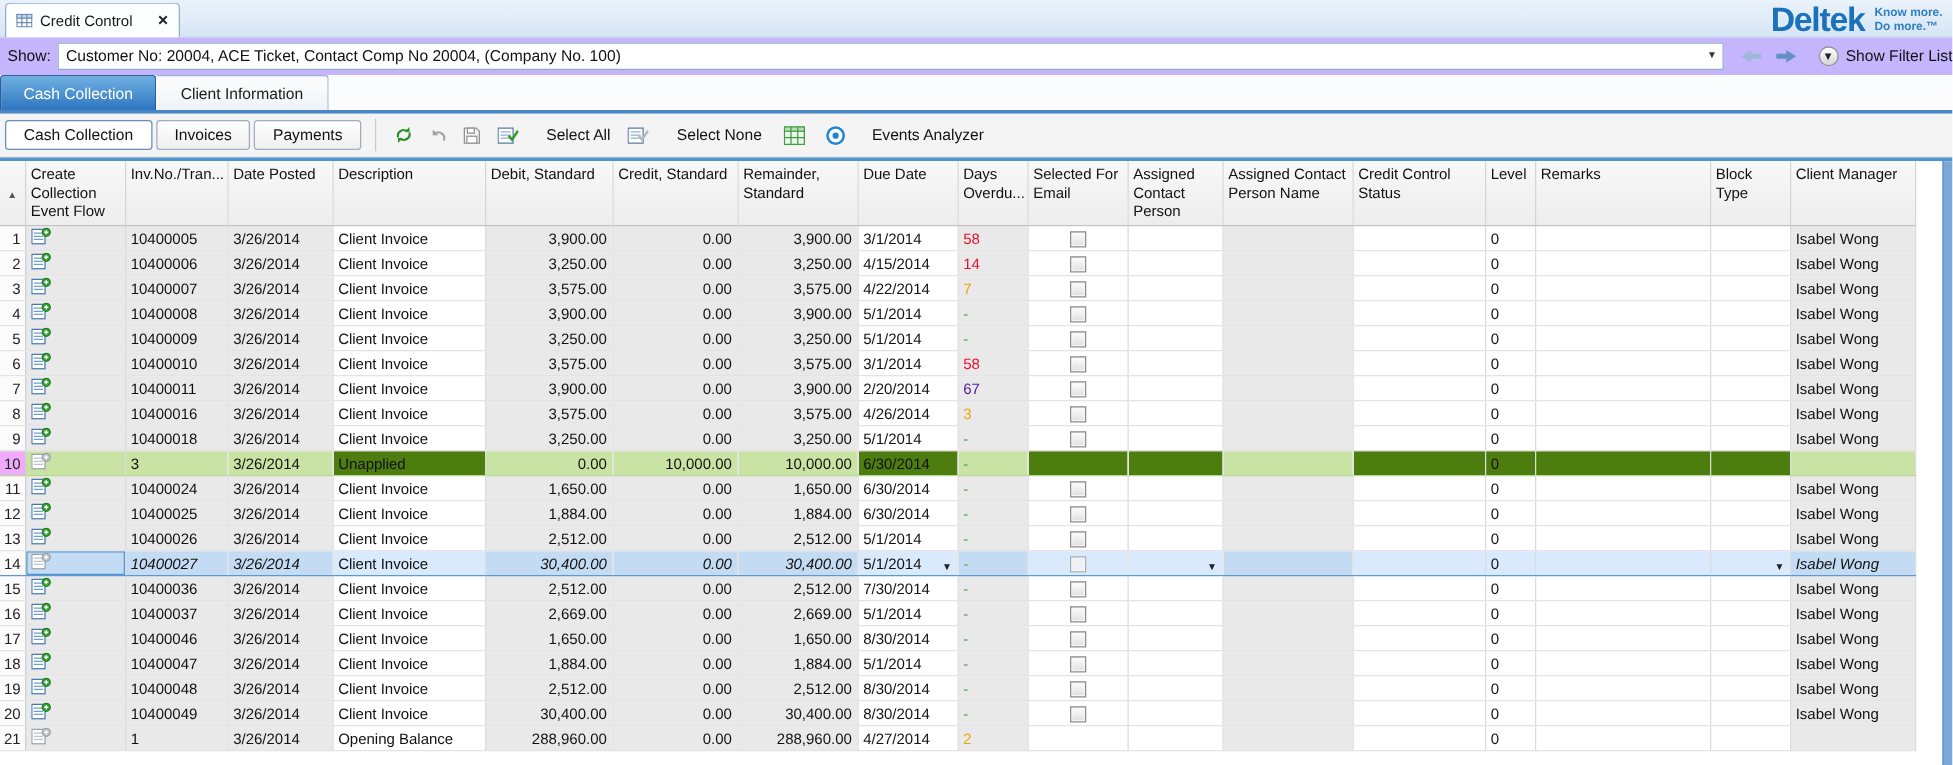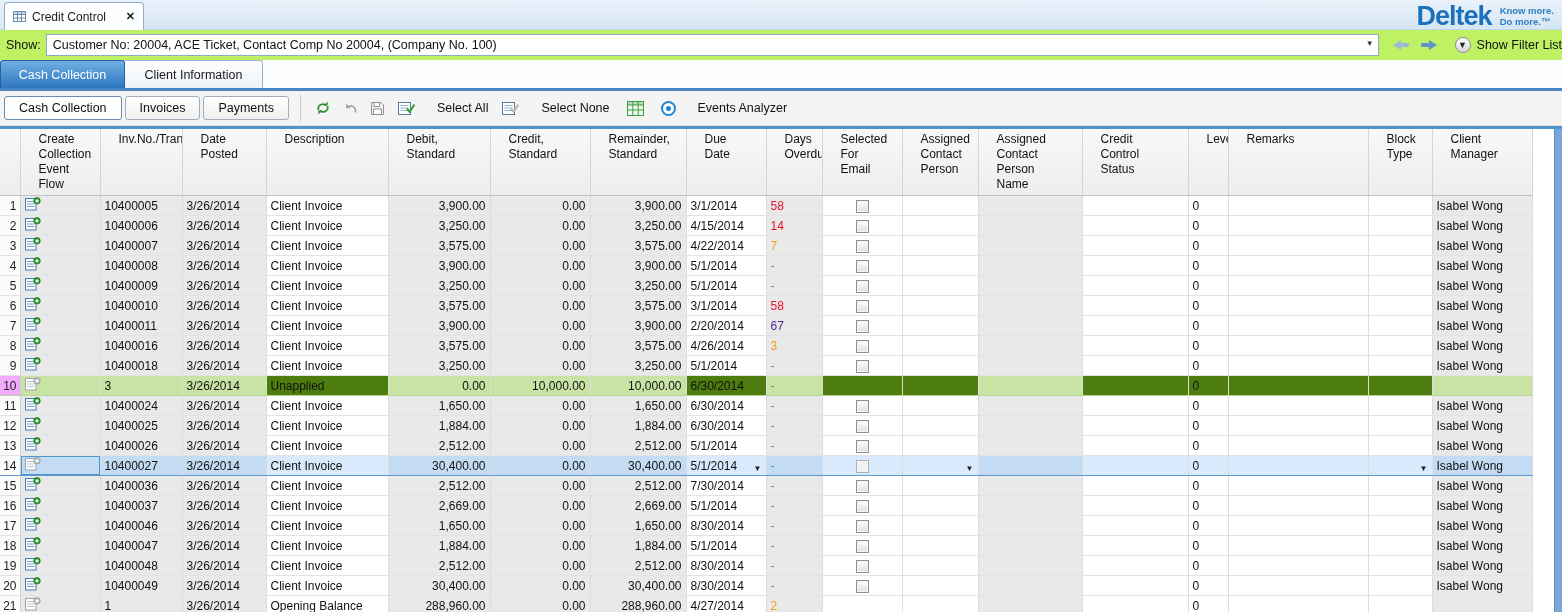--- a/index.html
+++ b/index.html
@@ -13,21 +13,21 @@
   .doctab { position:absolute; left:4px; top:2px; width:140px; height:28px;
             background:#fdfeff; border:1px solid #93aecb; border-bottom:none;
             border-radius:4px 4px 0 0; display:flex; align-items:center; padding:0 8px; gap:6px; }
   .doctab .lbl { font-size:12px; color:#1a1a1a; white-space:nowrap; }
   .doctab .close { margin-left:auto; font-size:11px; font-weight:bold; color:#222; cursor:default; }
   .logo { position:absolute; right:8px; top:1px; display:flex; align-items:center; gap:8px; }
   .logo .word { font-size:27px; font-weight:bold; color:#1b72ba; letter-spacing:-1px; }
   .logo .tag { font-size:9.5px; color:#2f7fc1; line-height:1.15; font-weight:bold; }
 
   
-  .showrow { position:absolute; left:0; top:30px; width:1562px; height:30px; background:#bef264;
+  .showrow { position:absolute; left:0; top:30px; width:1562px; height:30px; background:#c4b5fd;
              display:flex; align-items:center; }
   .showrow .showlbl { margin-left:6px; margin-right:5px; font-size:12.5px; }
   .combo { position:relative; width:1350px; height:22px; background:#fff; border:1px solid #92aac4;
            display:flex; align-items:center; padding:0 22px 0 6px; }
   .combo .val { font-size:12.5px; white-space:nowrap; overflow:hidden; }
   .combo .dd { position:absolute; right:4px; top:4px; font-size:8px; color:#333; }
   .navarrows { display:flex; align-items:center; gap:10px; margin-left:14px; }
   .arrow { position:relative; width:17px; height:11px; display:inline-block; }
   .arrow .bar { position:absolute; top:3.5px; width:9px; height:4px; border-radius:1px; }
   .arrow .tri { position:absolute; top:0; width:0; height:0; border-top:5.5px solid transparent; border-bottom:5.5px solid transparent; }
@@ -61,33 +61,33 @@
   .tbtn { display:flex; align-items:center; gap:22px; padding:0 7px; height:24px; font-size:12.5px; white-space:nowrap; }
   .ev-icon { width:15px; height:15px; border-radius:50%; border:2.5px solid #1f86d6; background:#fff;
              display:flex; align-items:center; justify-content:center; }
   .ev-icon i { width:5px; height:5px; border-radius:50%; background:#1f86d6; }
 
   
   .gridline { position:absolute; left:0; top:126px; width:1562px; height:3px; background:#4f94cd; }
   .gridwrap { position:absolute; left:0; top:129px; width:1553px; height:483px; background:#fff; overflow:hidden; }
   table { border-collapse:collapse; table-layout:fixed; width:1532px; }
   th { height:50px; vertical-align:top; text-align:left; font-weight:normal; font-size:12px;
-       padding:3px 18px; background:linear-gradient(#f8f8f8,#ededed);
+       padding:3px 4px; background:linear-gradient(#f8f8f8,#ededed);
        border-right:1px solid #d5d5d5; border-bottom:1px solid #c4c4c4; line-height:1.25; overflow:hidden; white-space:normal; }
   td { height:20px; font-size:12px; padding:0 4px; border-right:1px solid #dcdcdc; border-bottom:1px solid #e3e3e3;
        white-space:nowrap; overflow:hidden; background:#fff; }
   td.shaded { background:#e9e9e9; }
   td.num { background:#fbfbfb; text-align:right; color:#222; border-right:1px solid #cfcfcf; padding:0 3px; }
   td.r { text-align:right; }
   td.c { text-align:center; }
   tr.unapplied td { background:#4d7c0f; border-bottom-color:#b9d597; }
   tr.unapplied td.shaded { background:#c8e3a3; }
   tr.unapplied td.num { background:#f0abfc; }
   tr.selected td { background:#d8eafb; border-top:1px solid #5f97d3; border-bottom:1px solid #5f97d3; }
-  tr.selected td.shaded { background:#c3dcf3; }
+  tr.selected td.shaded { background:#c3dcf3;font-style:italic; }
   tr.selected td.num { background:#fbfbfb; }
   tr.selected td.focuscell { box-shadow:inset 0 0 0 1px #4f94cd; }
   .cb { width:13px; height:13px; display:inline-block; vertical-align:middle; border:1px solid #8e8e8e;
         background:linear-gradient(#fefefe,#dedede); box-shadow:inset 0 0 0 1px #f6f6f6; }
   .cb.dis { border-color:#a9afb5; background:#eef0f2; }
   .celldd { float:right; font-size:8px; color:#222; margin-top:5px; }
   .ovr { font-size:12px; }
   .sortarrow { font-size:8px; color:#555; }
   .vstrip { position:absolute; right:0; top:129px; width:8px; height:483px; background:#79a7d7; border-left:1px solid #5d8fc4; }
   .ict { display:inline-flex; align-items:center; }

